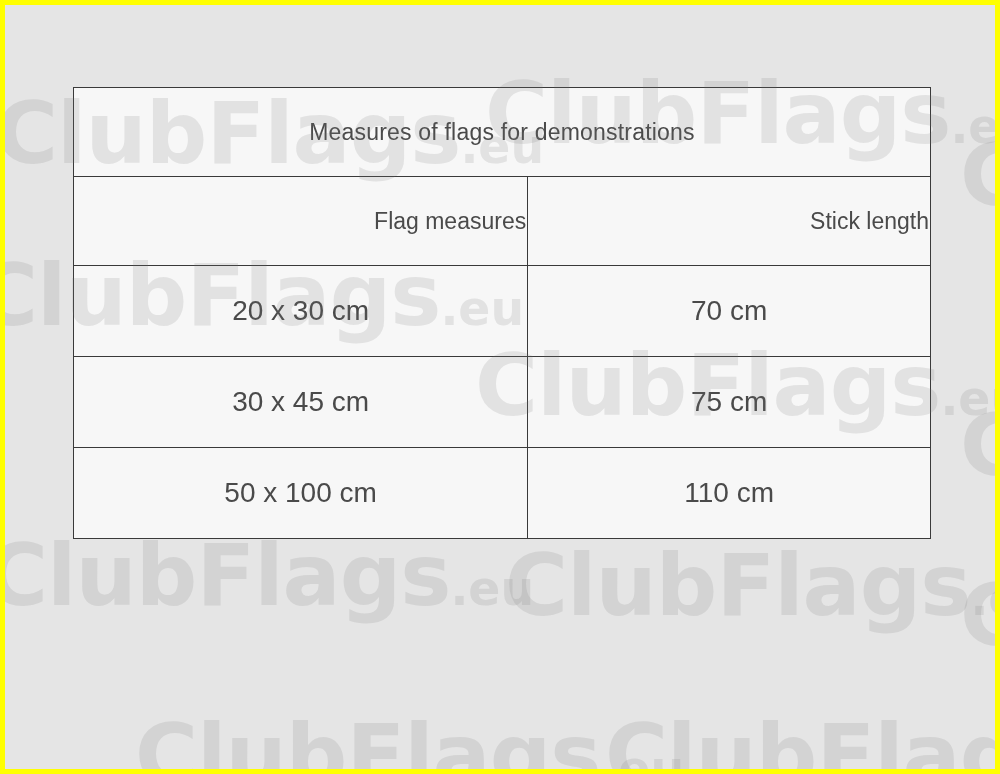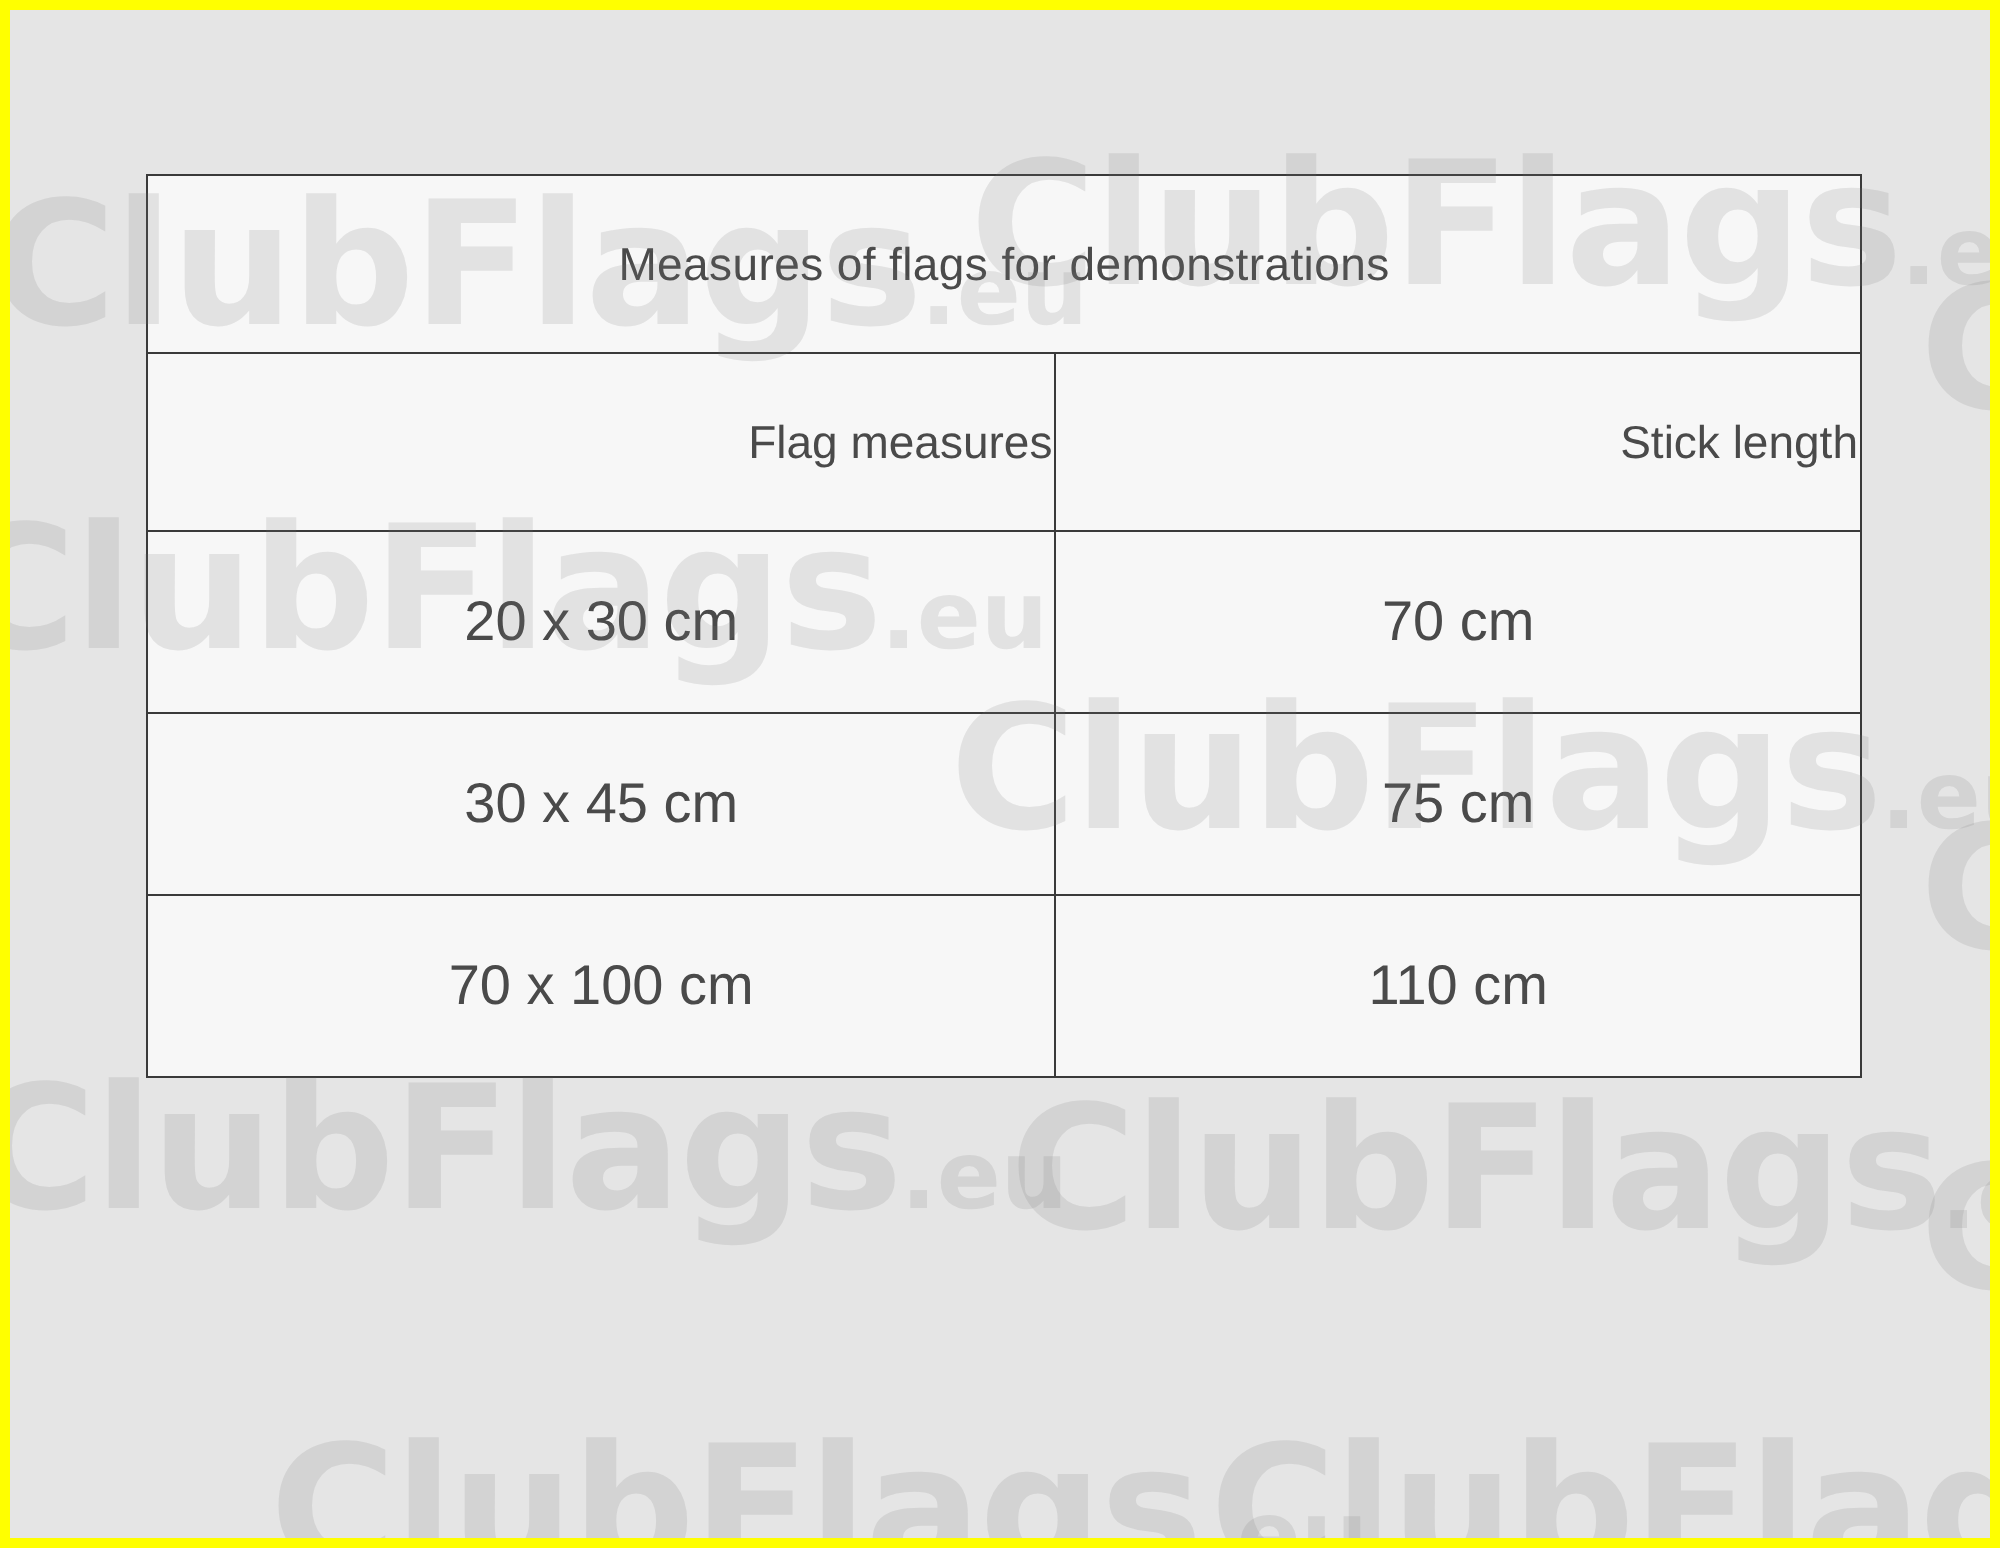--- a/index.html
+++ b/index.html
@@ -118,20 +118,20 @@
         </tr>
         <tr class="data-row">
           <td class="col-left">20 x 30 cm</td>
           <td class="col-right">70 cm</td>
         </tr>
         <tr class="data-row">
           <td class="col-left">30 x 45 cm</td>
           <td class="col-right">75 cm</td>
         </tr>
         <tr class="data-row">
-          <td class="col-left">70 x 100 cm</td>
+          <td class="col-left">50 x 100 cm</td>
           <td class="col-right">110 cm</td>
         </tr>
       </tbody>
     </table>
   </div>
 
 </div>
 
 </body></html>

